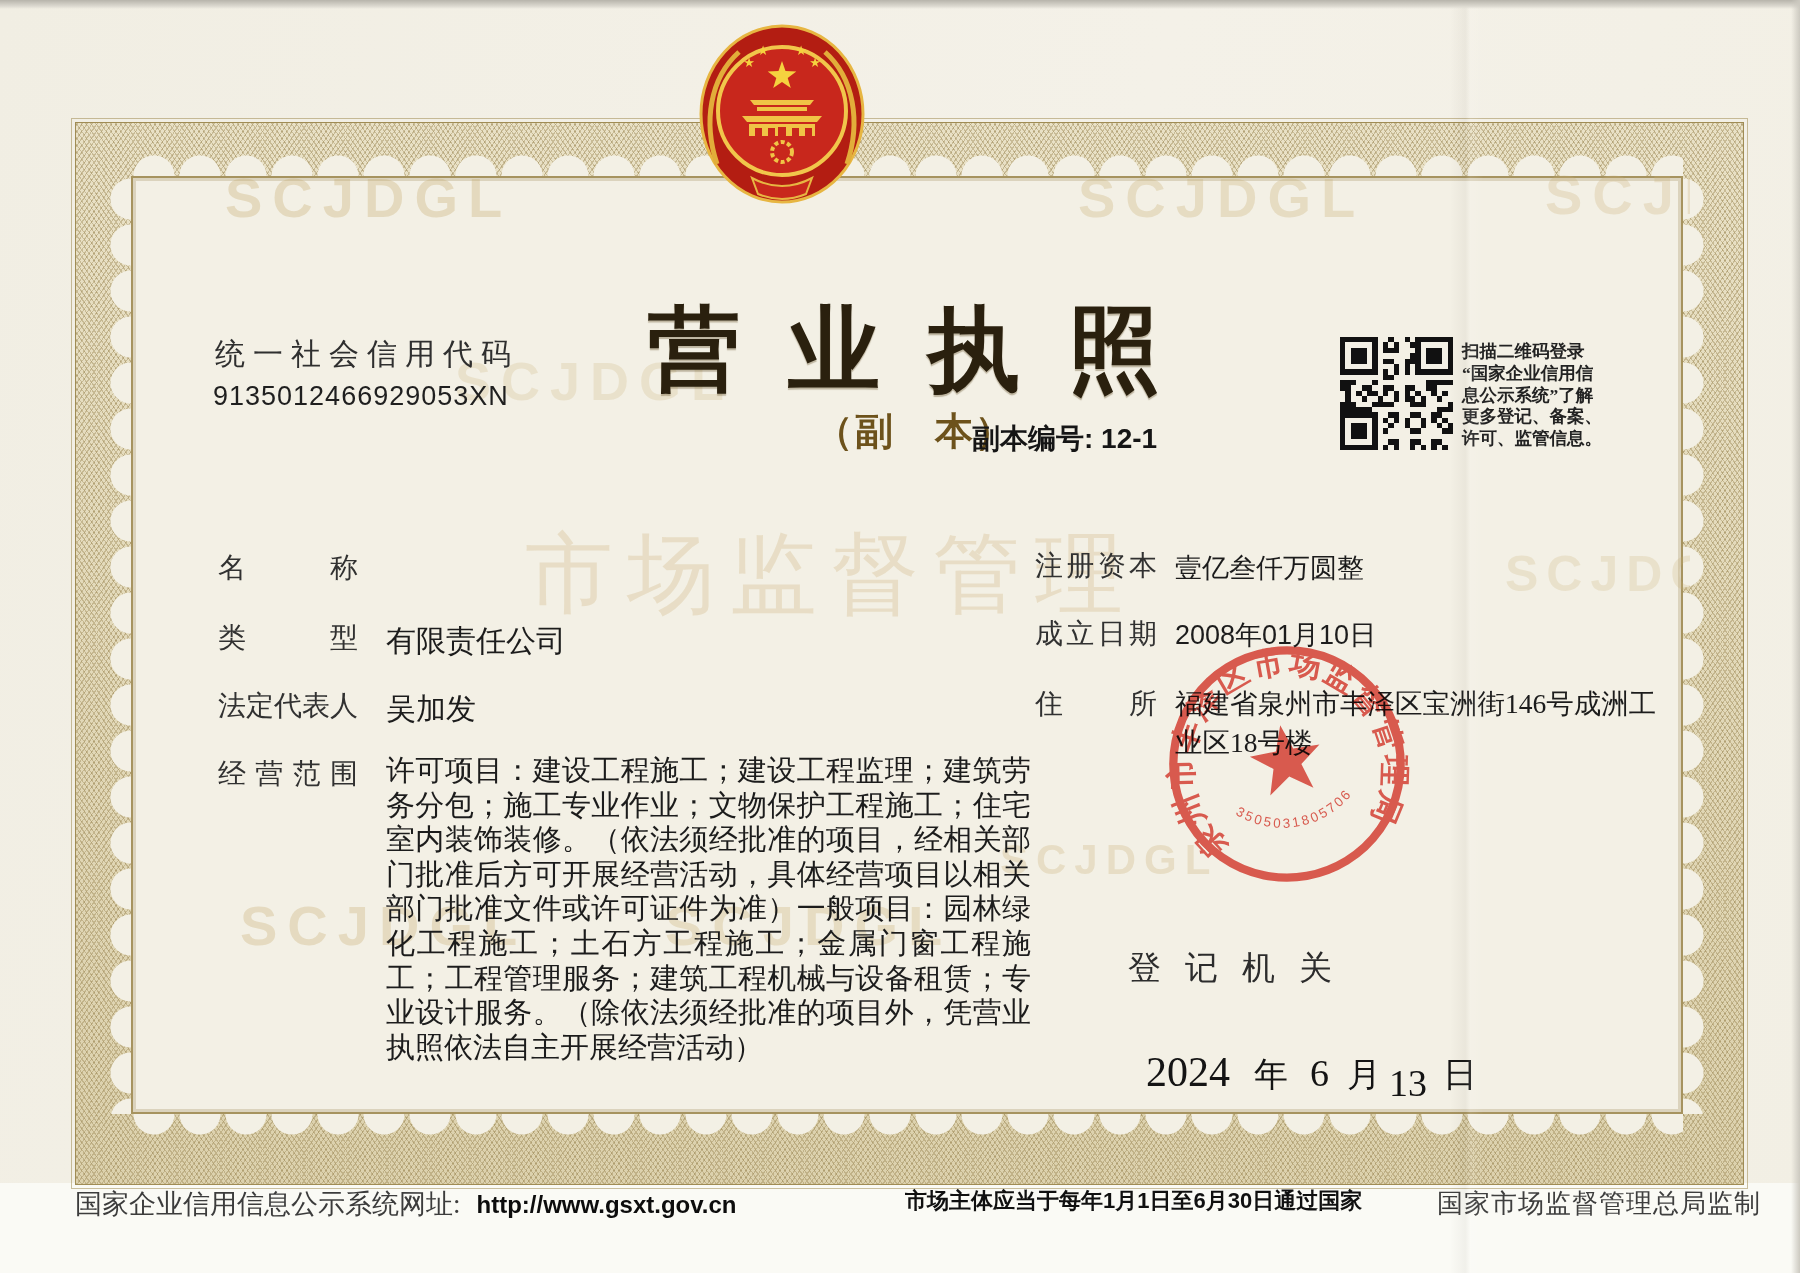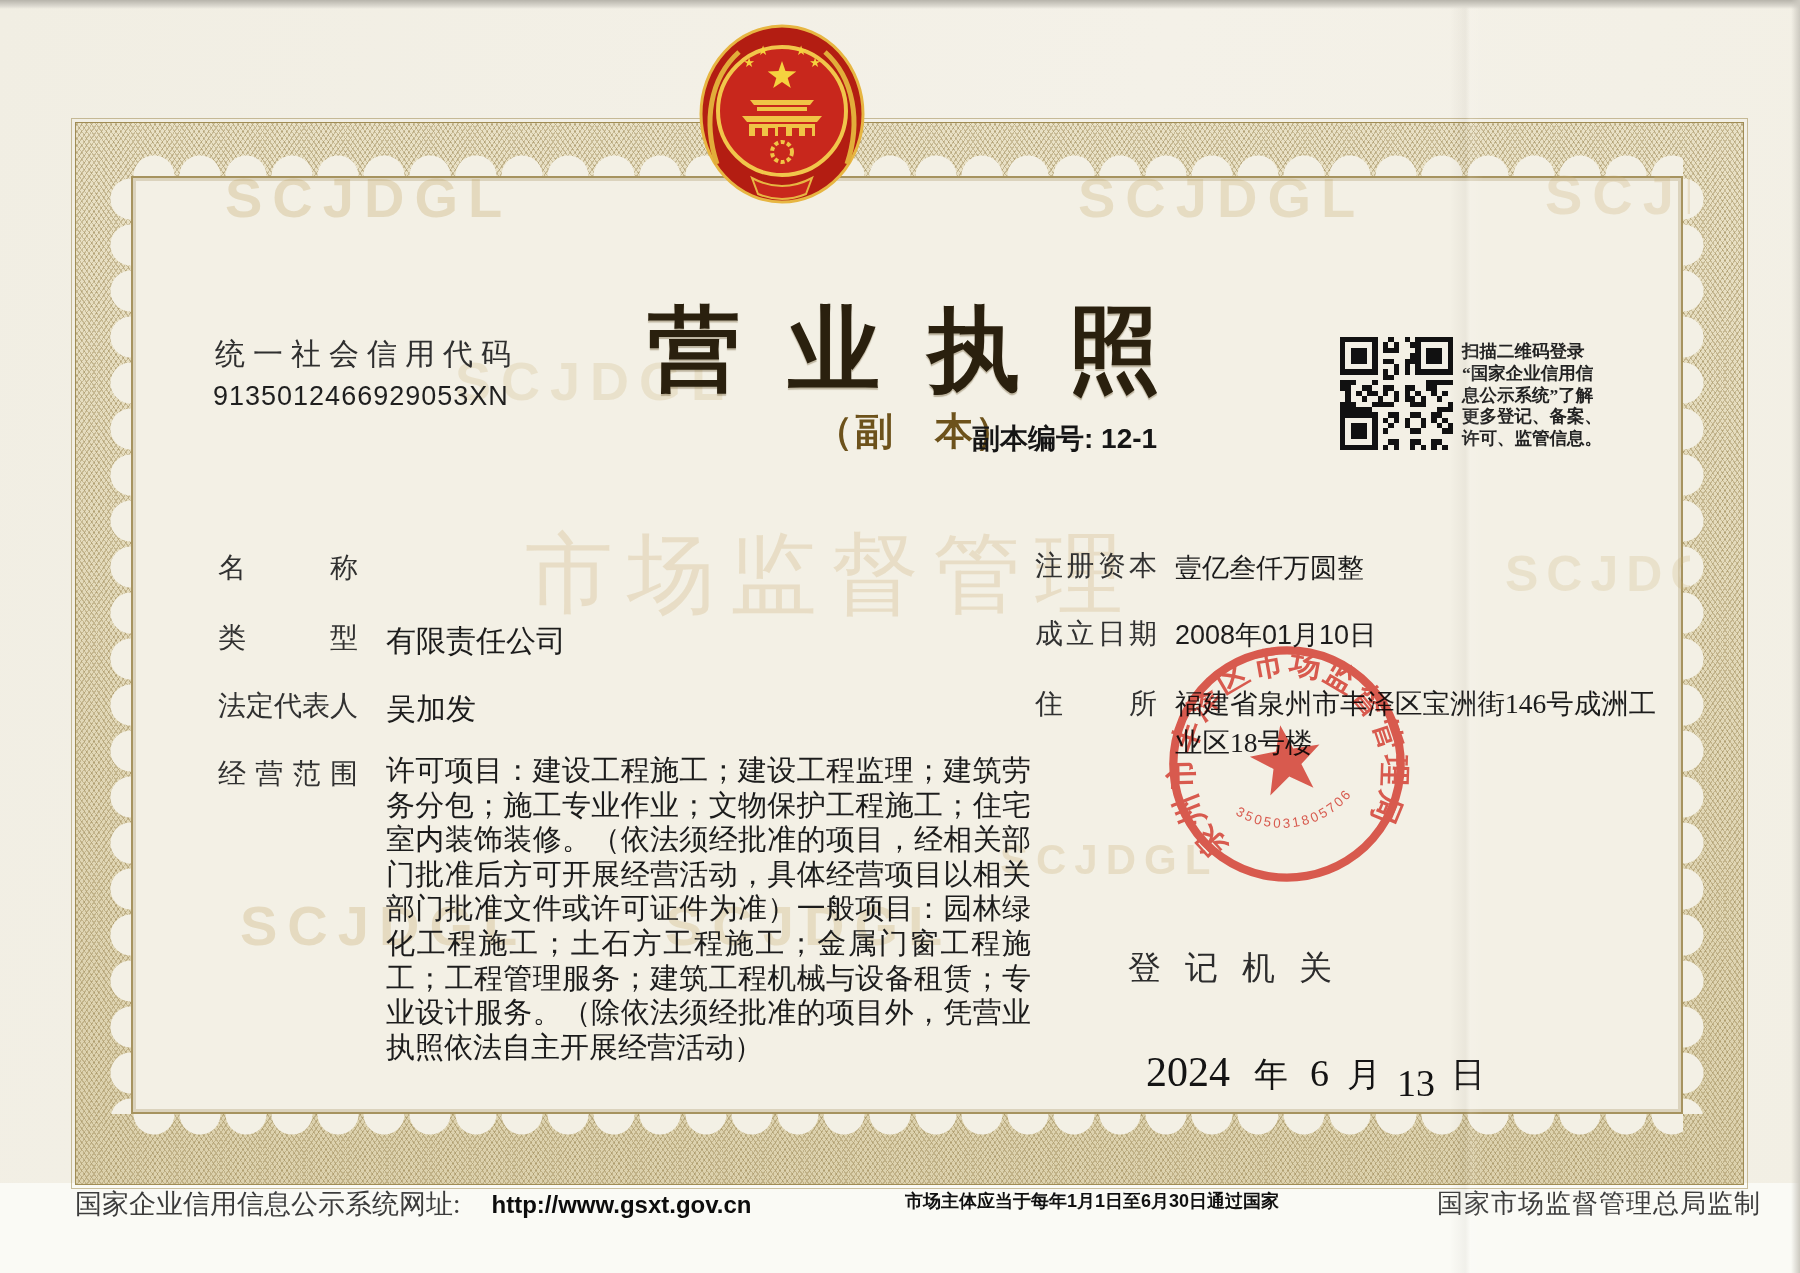--- a/index.html
+++ b/index.html
@@ -382,26 +382,26 @@
       <textPath href="#sealBot" startOffset="50%" text-anchor="middle">3505031805706</textPath>
     </text>
     <polygon points="120,82 128.5,106.3 154.2,106.9 133.7,122.4 141.2,147.1 120,132.4 98.8,147.1 106.3,122.4 85.8,106.9 111.5,106.3" fill="#df4a40"></polygon>
   </svg>
 
   <div class="abs date-row" style="left:1146px;top:1048px">
     <span style="font-size:42px">2024</span>
     <span style="font-size:34px;margin-left:24px">年</span>
     <span style="font-size:38px;margin-left:22px">6</span>
     <span style="font-size:34px;margin-left:18px">月</span>
-    <span style="font-size:38px;margin-left:16px;transform:translateY(10px)">13</span>
+    <span style="font-size:38px;margin-left:8px;transform:translateY(10px)">13</span>
     <span style="font-size:34px;margin-left:16px">日</span>
   </div>
 
   <div class="abs" style="left:75px;top:1186px;z-index:5;white-space:nowrap">
     <span class="footer-text" style="font-size:27px">国家企业信用信息公示系统网址:</span>
-    <span style="font-size:24px;font-weight:700;color:#0c0c0c;margin-left:27px;font-family:'Liberation Sans','DejaVu Sans',sans-serif">http://www.gsxt.gov.cn</span>
-  </div>
-  <div class="abs" style="left:905px;top:1184px;width:480px;z-index:5;font-family:'Liberation Sans','DejaVu Sans',sans-serif;font-weight:700;color:#101010;font-size:18px;line-height:34px">
+    <span style="font-size:24px;font-weight:700;color:#0c0c0c;margin-left:12px;font-family:'Liberation Sans','DejaVu Sans',sans-serif">http://www.gsxt.gov.cn</span>
+  </div>
+  <div class="abs" style="left:905px;top:1184px;width:480px;z-index:5;font-family:'Liberation Sans','DejaVu Sans',sans-serif;font-weight:700;color:#101010;font-size:22px;line-height:34px">
     <div>市场主体应当于每年1月1日至6月30日通过国家</div>
   </div>
   <div class="abs footer-text" style="left:1437px;top:1186px;font-size:26px;letter-spacing:1px;color:#3e3e3e">国家市场监督管理总局监制</div>
 
 </div>
 
 </body></html>

